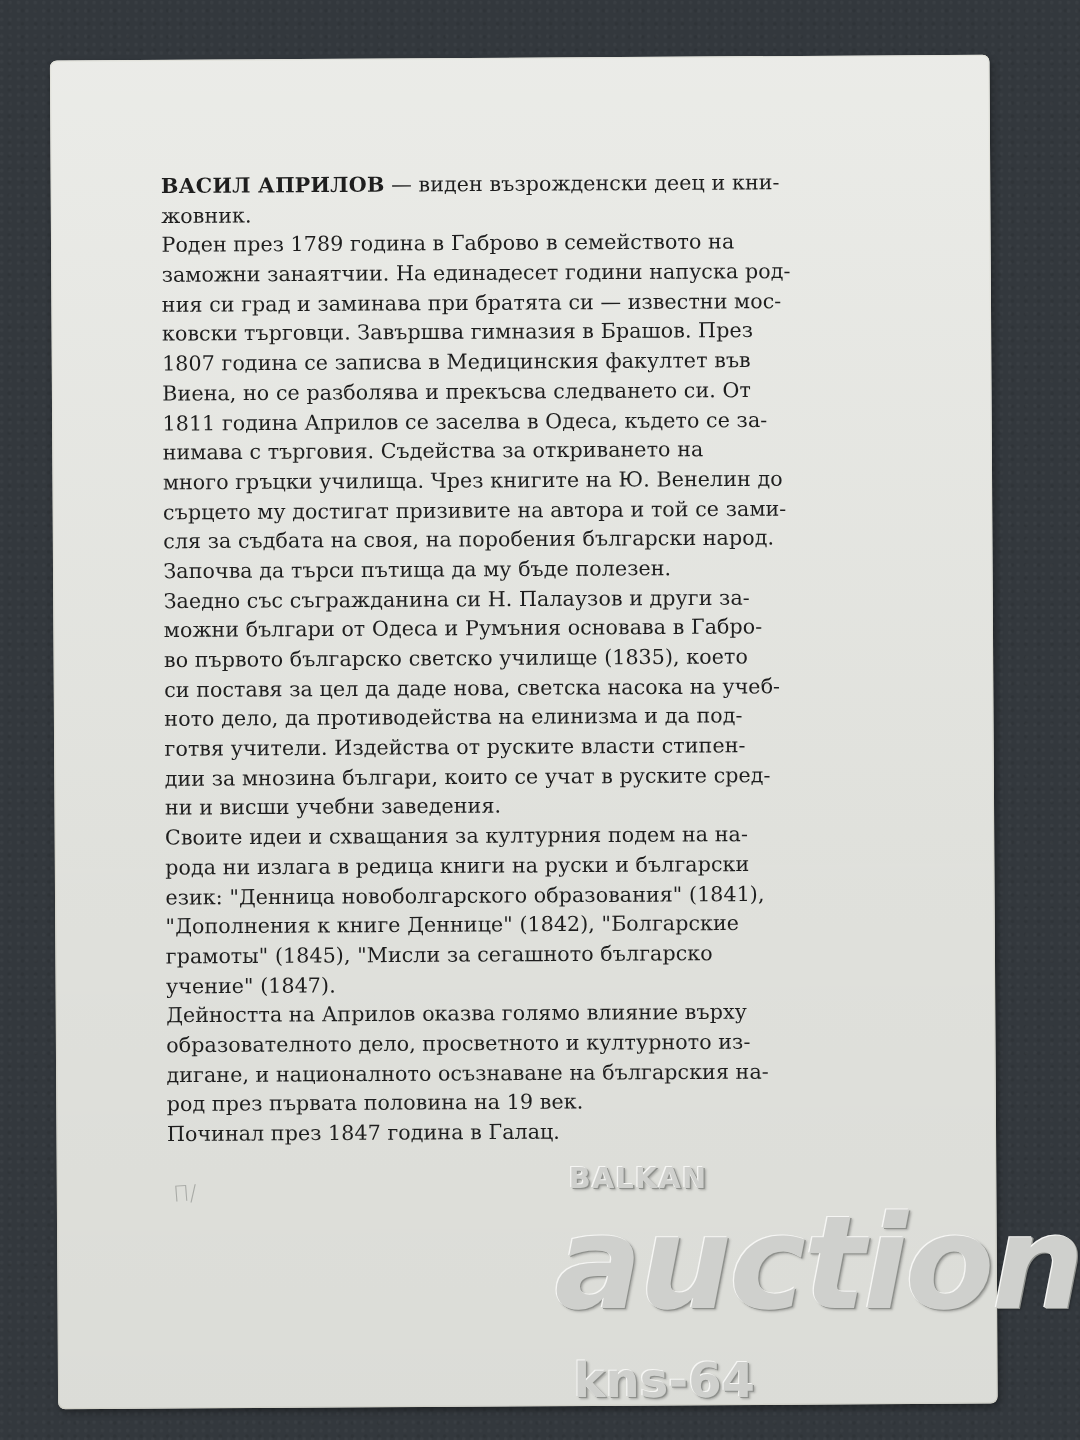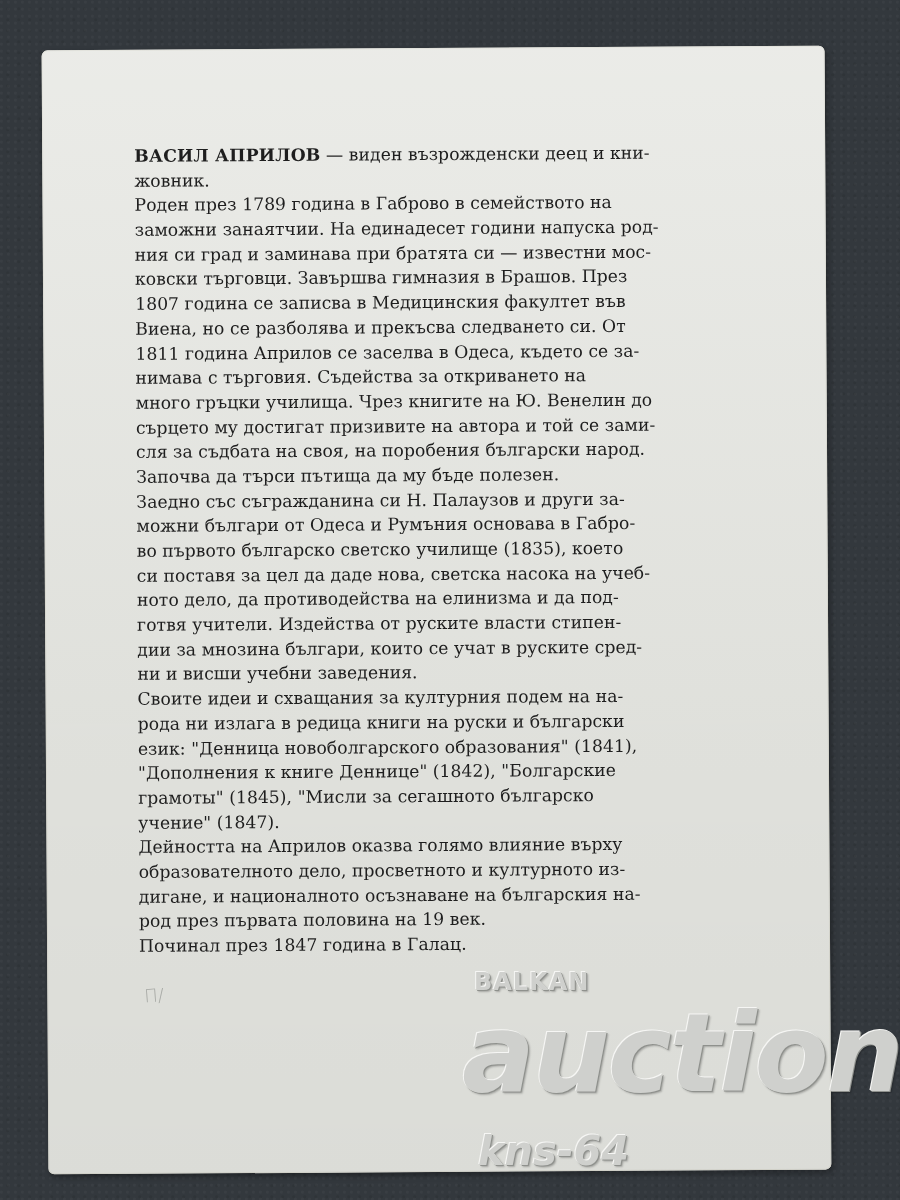--- a/index.html
+++ b/index.html
@@ -37,21 +37,21 @@
       position:absolute; left:97px; top:935px;
       font-family:"DejaVu Sans", sans-serif; font-size:18px; color:#a8aaa6;
       font-weight:200; transform: rotate(-4deg);
     }
     .wm { position:absolute; font-family:"DejaVu Sans", "Liberation Sans", sans-serif;
       font-weight:bold; color:#cfd0cd;
       text-shadow: -1px -1px 0 #f6f6f4, 1px 1px 0 #8f918d, 2px 2px 2px rgba(0,0,0,0.25);
     }
     .wm-small { left:474px; top:968px; font-size:24px; letter-spacing:1px; }
     .wm-big { left:462px; top:1000px; font-size:108px; letter-spacing:-2px; line-height:1;font-style:italic; }
-    .wm-user { left:478px; top:1128px; font-size:40px; letter-spacing:0px;font-style:italic; }
+    .wm-user { left:478px; top:1128px; font-size:40px; letter-spacing:0px; }
   </style>
 </head>
 <body>
 
 <div class="card">
   <div class="text">
     <span class="line"><span class="title-name">ВАСИЛ АПРИЛОВ</span><span> — виден възрожденски деец и кни-</span></span>
     <span class="line">жовник.</span>
     <span class="line">Роден през 1789 година в Габрово в семейството на</span>
     <span class="line">заможни занаятчии. На единадесет години напуска род-</span>

